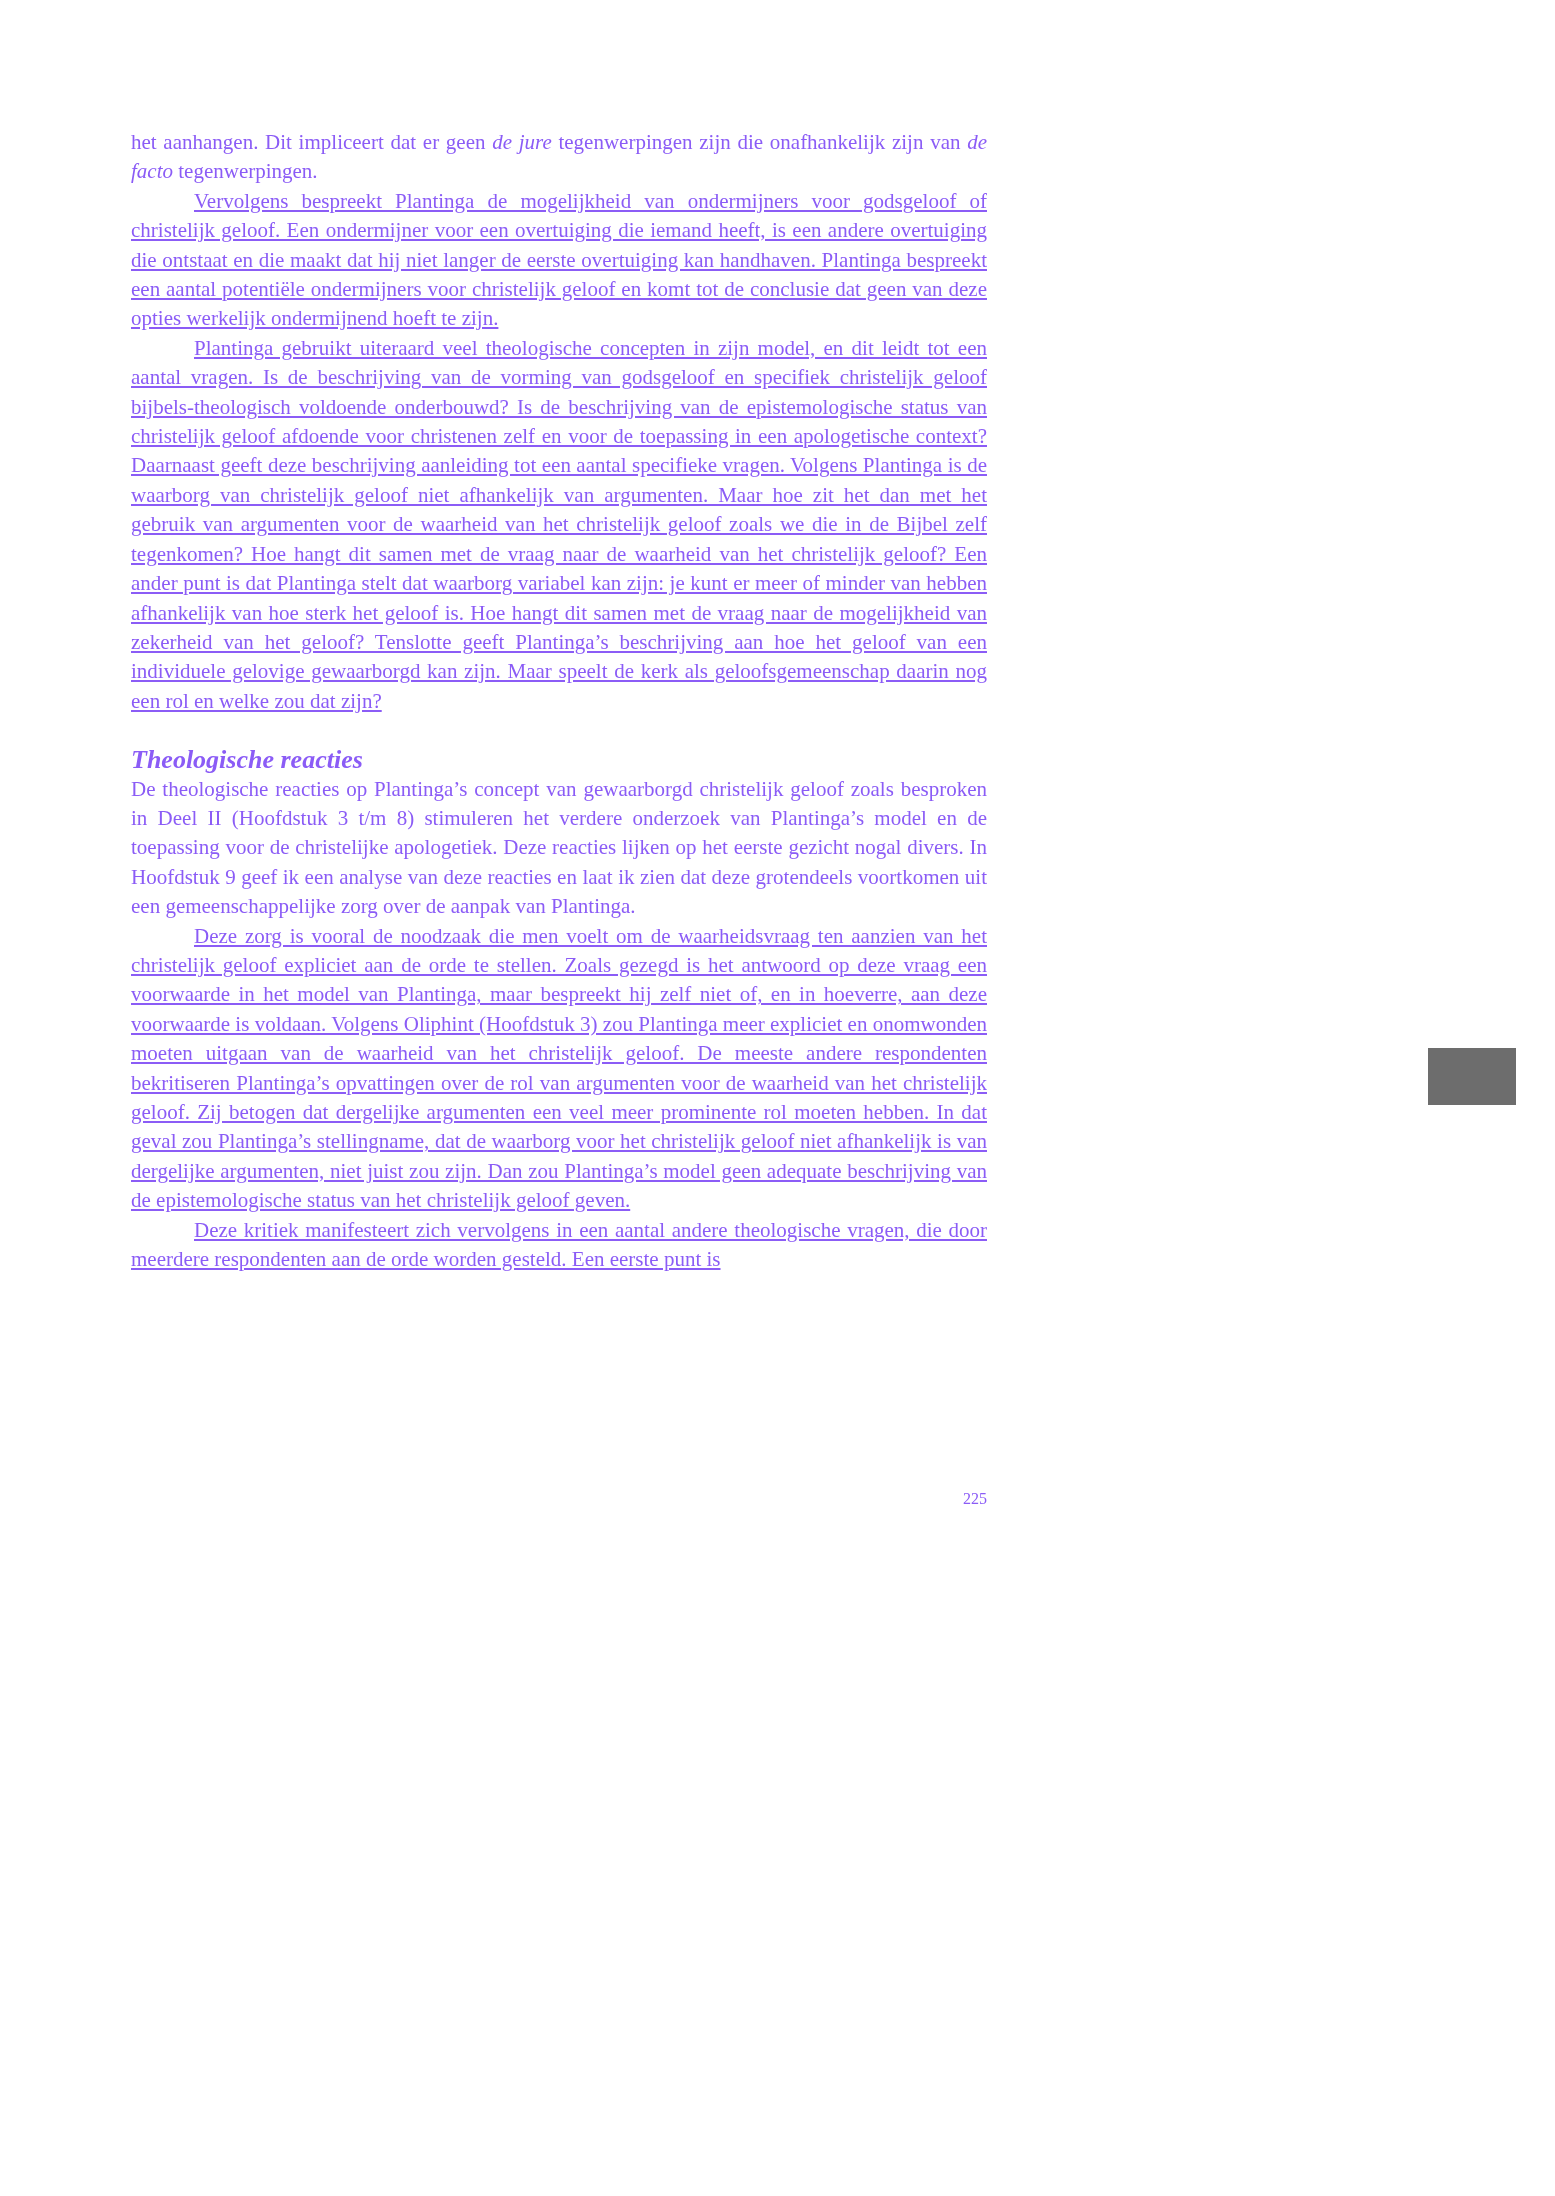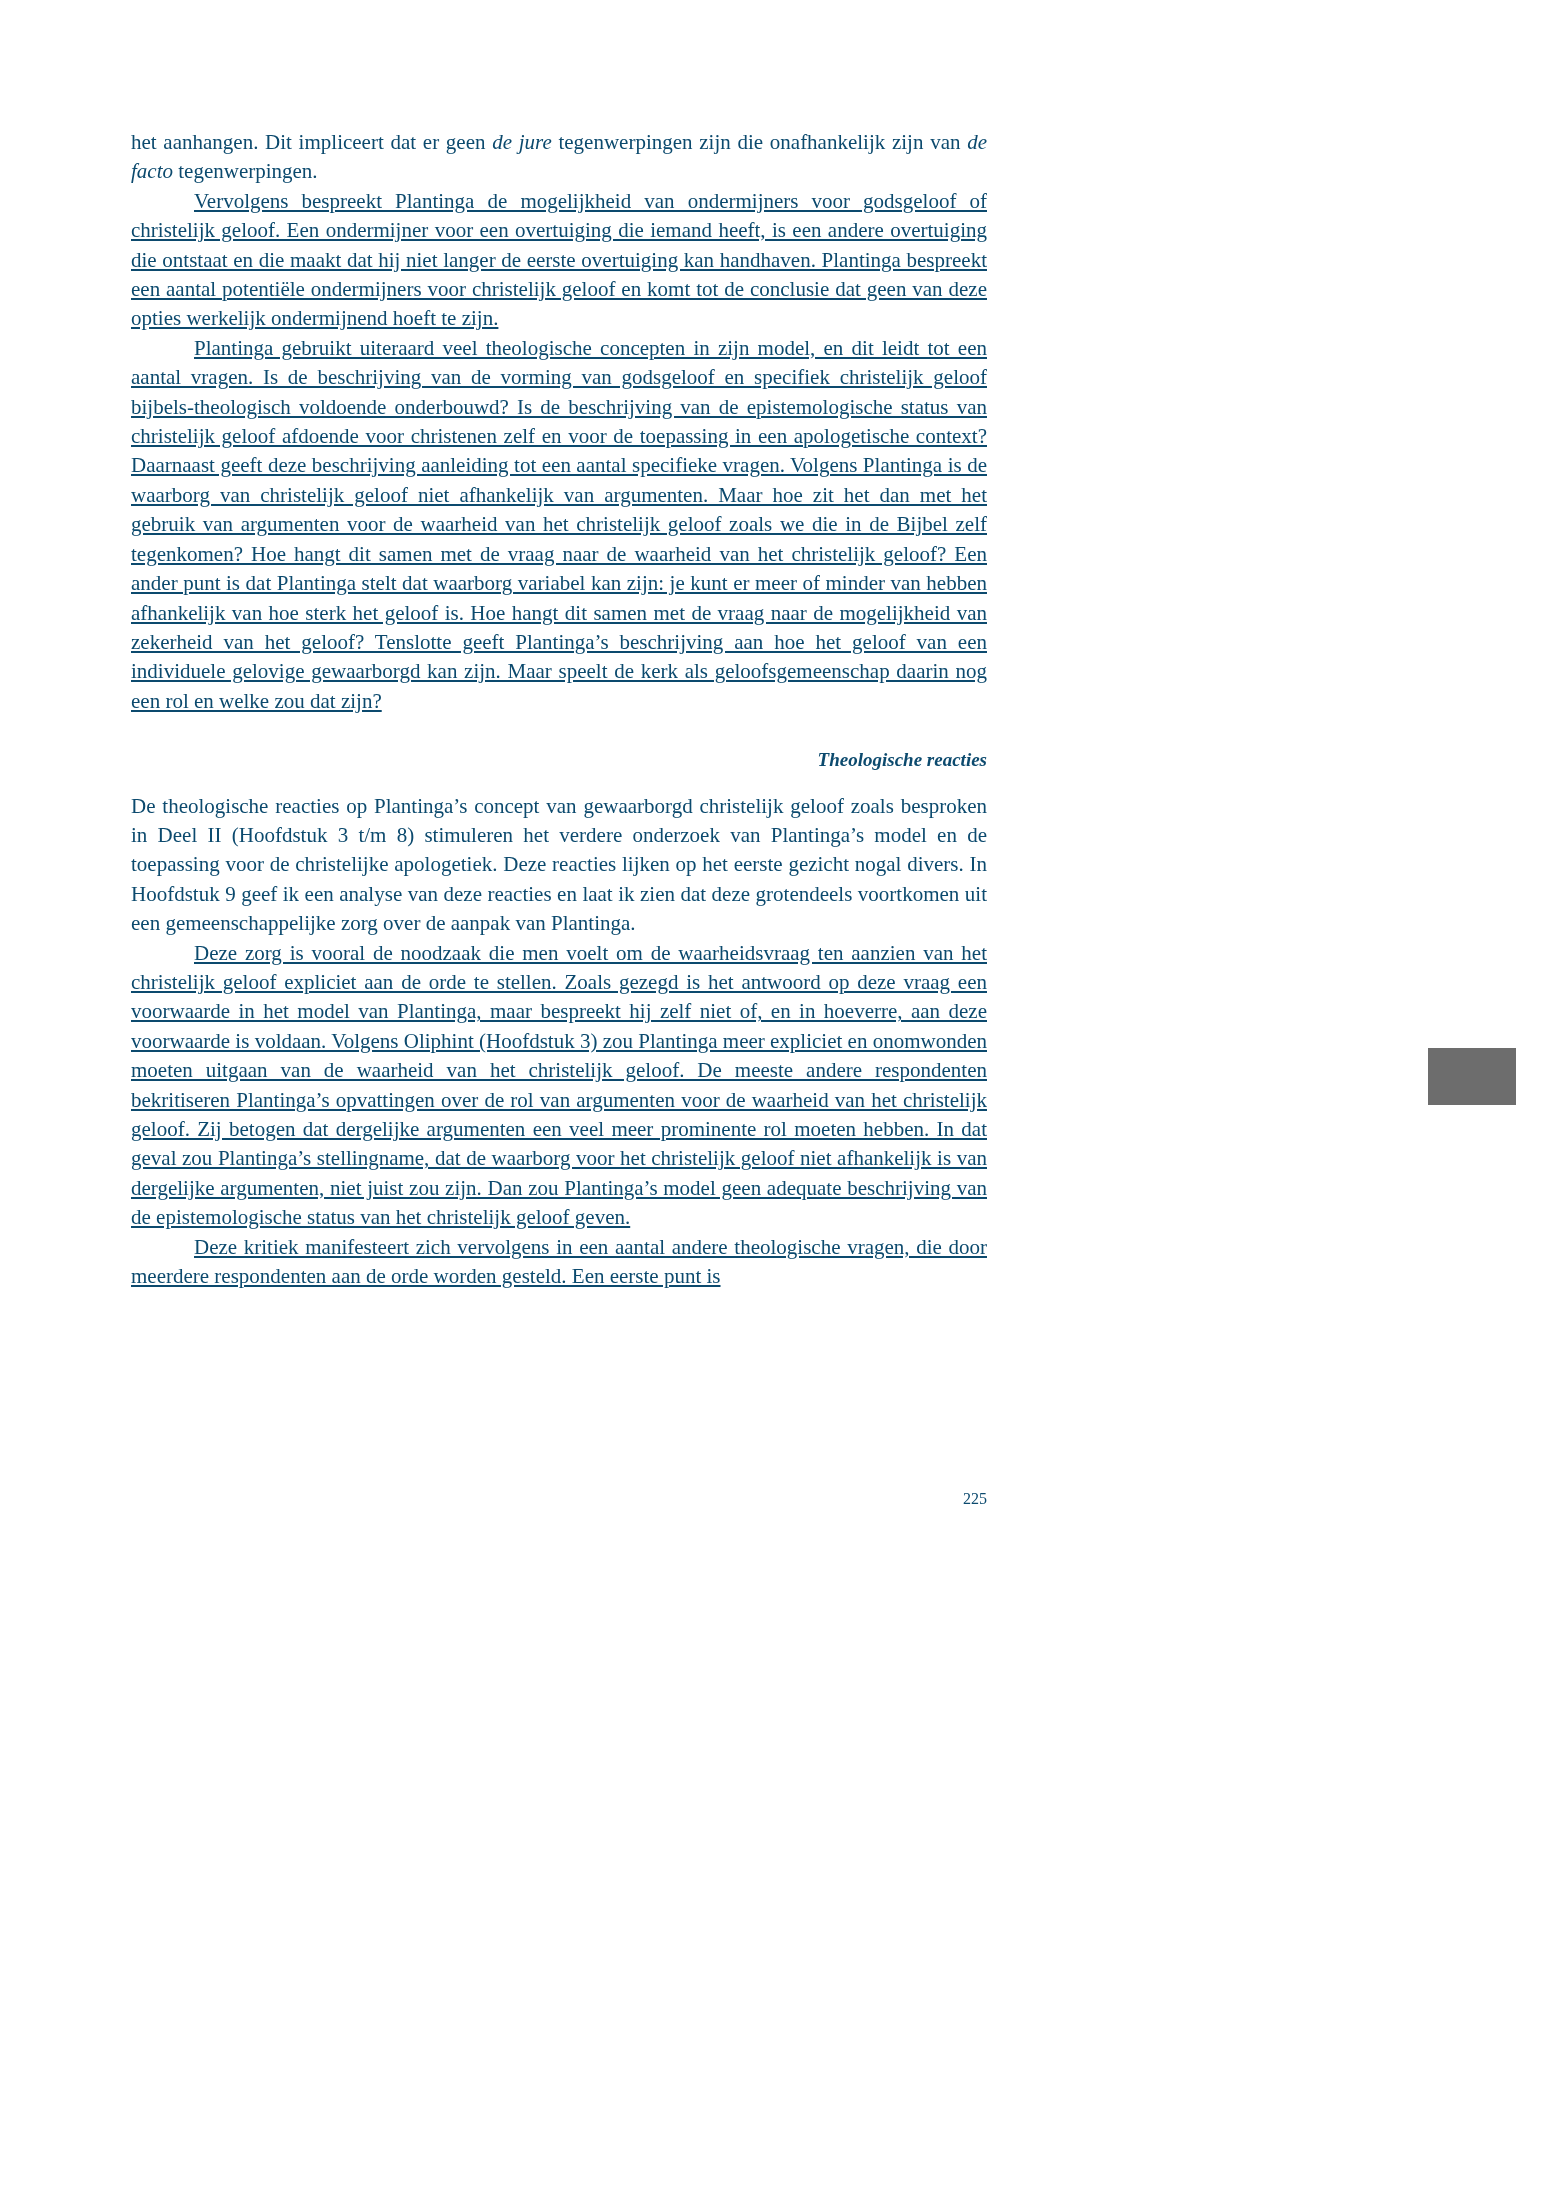--- a/index.html
+++ b/index.html
@@ -7,21 +7,21 @@
     padding: 0;
     background: #ffffff;
   }
   .page {
     position: relative;
     width: 1516px;
     height: 2196px;
     background: #ffffff;
     overflow: hidden;
     font-family: "Liberation Serif", serif;
-    color: #0c4a6e;
+    color: #8b5cf6;
   }
   .text-block {
     position: absolute;
     left: 131px;
     top: 128px;
     width: 856px;
     font-size: 21px;
     line-height: 29.4px;
     text-align: justify;
   }
@@ -30,26 +30,26 @@
     padding: 0;
   }
   .para.indent {
     text-indent: 63px;
     text-decoration: underline;
   }
   .para em {
     font-style: italic;
   }
   .section-heading {
-    font-size: 19px;
+    font-size: 26px;
     line-height: 29.4px;
     font-weight: bold;
     font-style: italic;
-    margin: 29px 0 17px 0;
-    text-align: right;
+    margin: 29px 0 0 0;
+    text-align: left;
   }
   .chapter-tab {
     position: absolute;
     top: 1048px;
     right: 0;
     width: 88px;
     height: 57px;
   }
   .page-number {
     position: absolute;

